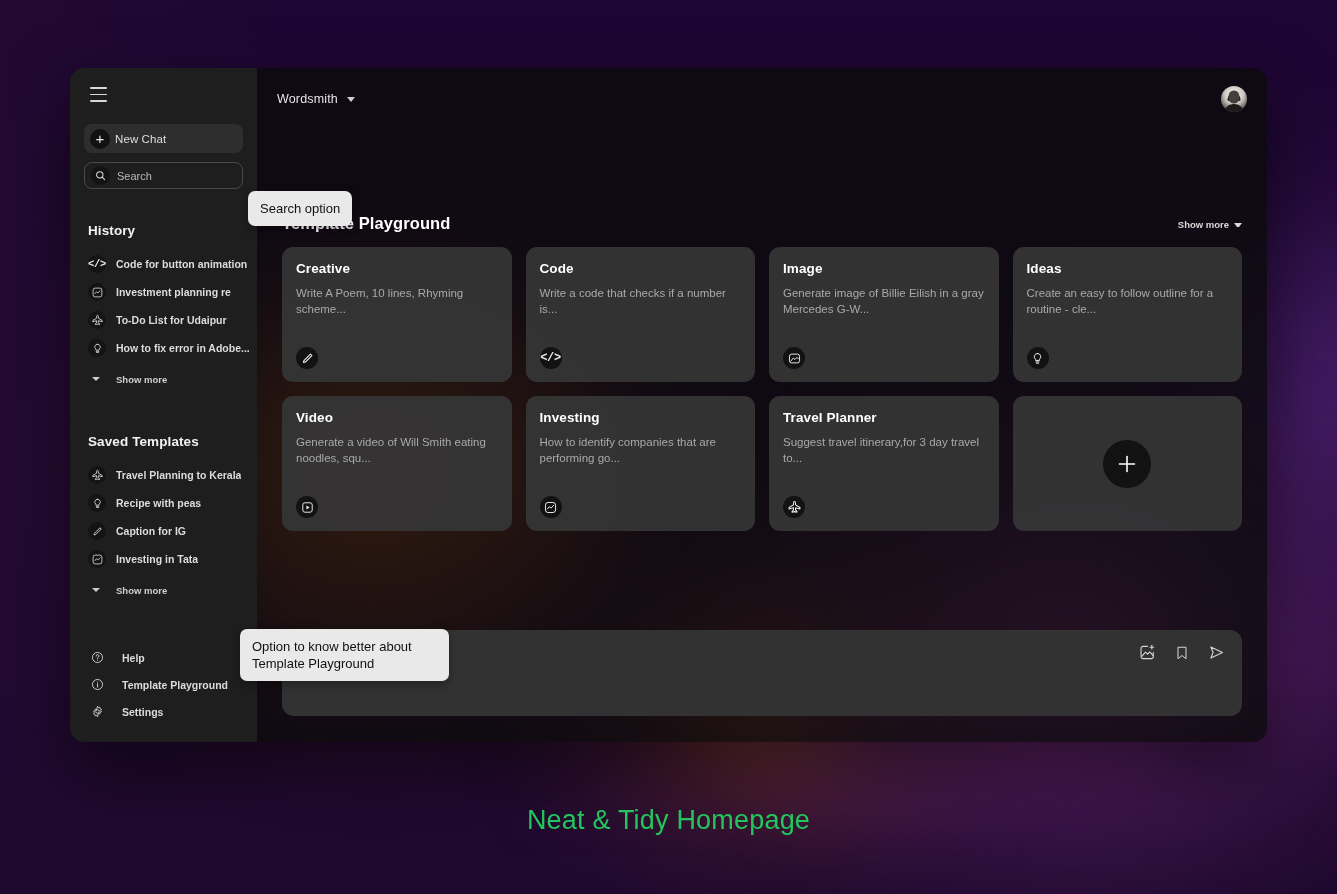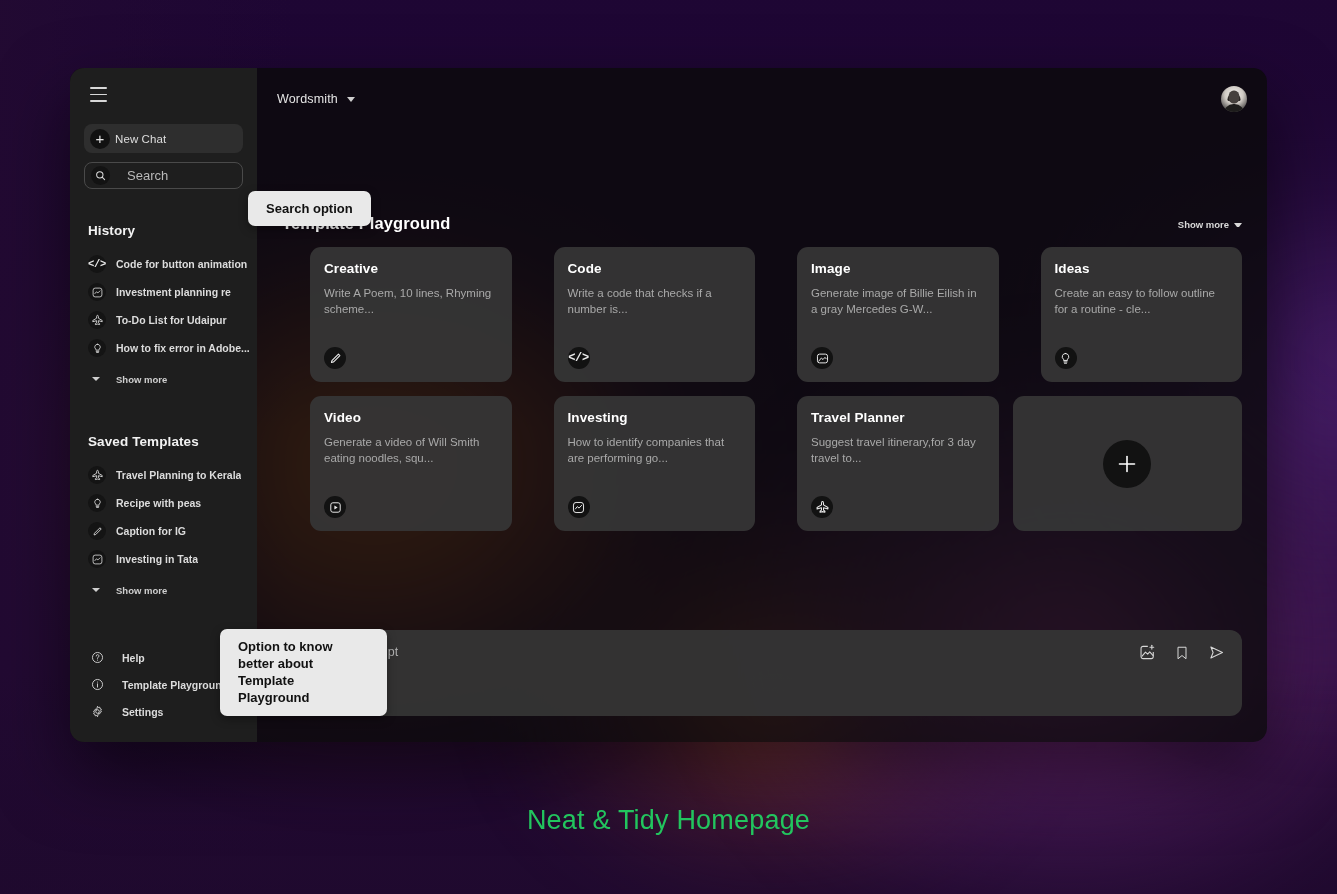--- a/index.html
+++ b/index.html
@@ -135,21 +135,21 @@
     display: flex; align-items: center;
     padding-left: 6px;
     cursor: text;
   }
   .search-ico {
     width: 19px; height: 19px; border-radius: 50%;
     background: #131313;
     display: flex; align-items: center; justify-content: center;
     flex: 0 0 19px;
   }
-  .search-ph { margin-left: 17px; font-size: 13px; color: #b9b9b9; }
+  .search-ph { margin-left: 7px; font-size: 11px; color: #b9b9b9; }
 
   .sb-heading {
     margin: 34px 0 0 18px;
     font-size: 13.5px; font-weight: 700; color: #f2f2f2;
     letter-spacing: .1px;
   }
   .sb-heading.tpl { margin-top: 42px; }
 
   .sb-list { margin-top: 12px; }
   .sb-item {
@@ -268,21 +268,20 @@
     grid-template-columns: repeat(4, 1fr);
     gap: 14px;
   }
   .card {
     background: rgba(54,54,54,0.93);
     border-radius: 11px;
     padding: 14px 14px 13px 14px;
     min-height: 135px;
     display: flex; flex-direction: column;
     cursor: pointer;
-    margin-left: 28px;
   }
   .card-title { font-size: 13.5px; font-weight: 700; color: #ffffff; letter-spacing: .1px; }
   .card-desc {
     margin-top: 10px;
     font-size: 11.5px; line-height: 1.37; color: #a9a9a9;
     font-weight: 400;
   }
   .card-ico {
     margin-top: auto;
     width: 22px; height: 22px; border-radius: 50%;
@@ -324,27 +323,27 @@
   .prompt-actions .act { cursor: pointer; display: flex; }
 
   
   .tooltip {
     position: absolute;
     z-index: 20;
     background: #e9e9e9;
     color: #111;
     border-radius: 7px;
     font-size: 13px;
-    font-weight: 700;
+    font-weight: 400;
     line-height: 1.32;
-    padding: 9px 18px;
+    padding: 9px 12px;
     box-shadow: 0 3px 10px rgba(0,0,0,0.35);
   }
   #tt-search { left: 248px; top: 191px; }
-  #tt-playground { left: 220px; top: 629px; width: 167px; }
+  #tt-playground { left: 240px; top: 629px; width: 209px; }
 
   
   .caption {
     position: absolute;
     left: 0; right: 0;
     top: 805px;
     text-align: center;
     font-size: 27px;
     color: #22c55e;
     letter-spacing: .2px;

